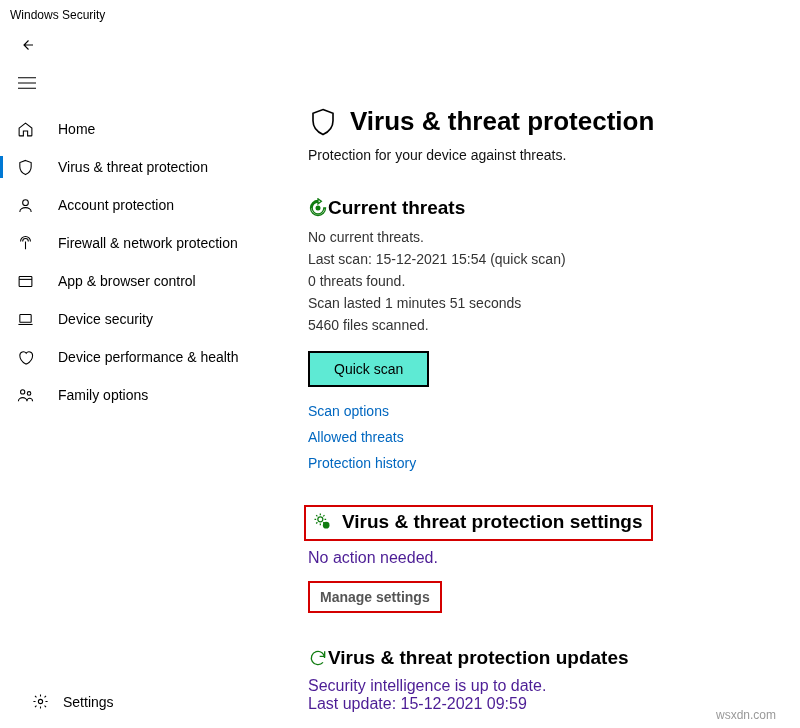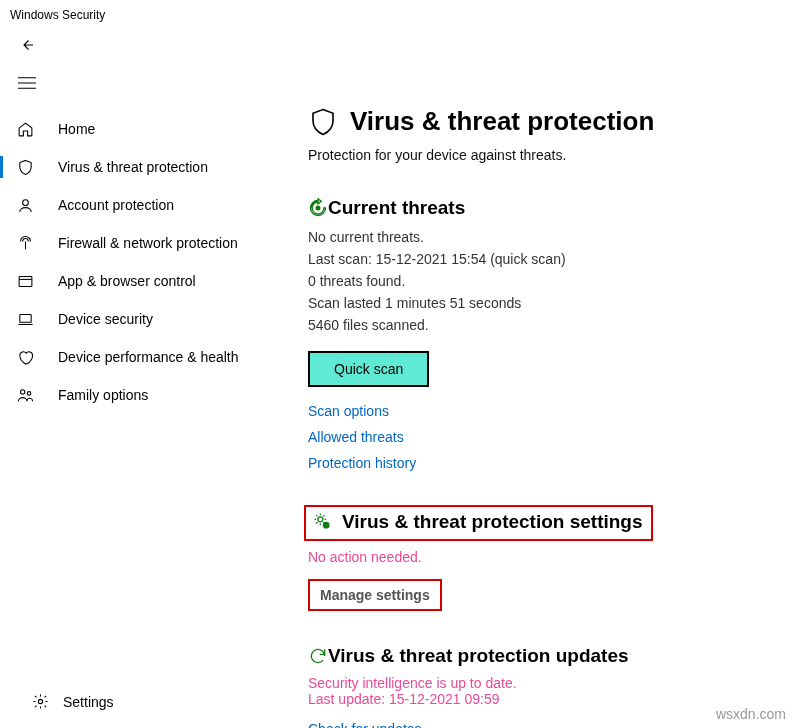--- a/index.html
+++ b/index.html
@@ -125,40 +125,40 @@
   display: inline-block;
   padding: 6px 10px;
   margin-top: 14px;
   color: #555;
   font-size: 14px;
   cursor: pointer;
   font-weight: bold;
 }
 .status-text {
   margin-top: 8px;
-  font-size: 14px;
-  color: #ec4899;
+  font-size: 16px;
+  color: #4c1d95;
 }
 .bottom-settings {
   position: absolute;
   bottom: 10px;
   left: 16px;
   display: flex;
   align-items: center;
   gap: 14px;
   padding: 8px 16px;
   font-size: 14px;
   cursor: pointer;
 }
 .bottom-settings svg { width: 17px; height: 17px; }
 .watermark {
   position: absolute;
-  right: 14px;
+  right: 24px;
   bottom: 6px;
-  font-size: 14px;
+  font-size: 12px;
   color: #999;
 }
 </style>
 </head>
 <body>
 
 <div class="window-title">Windows Security</div>
 
 <div class="back-btn">
   <svg viewBox="0 0 24 24" fill="none" stroke="#000" stroke-width="1.5">

